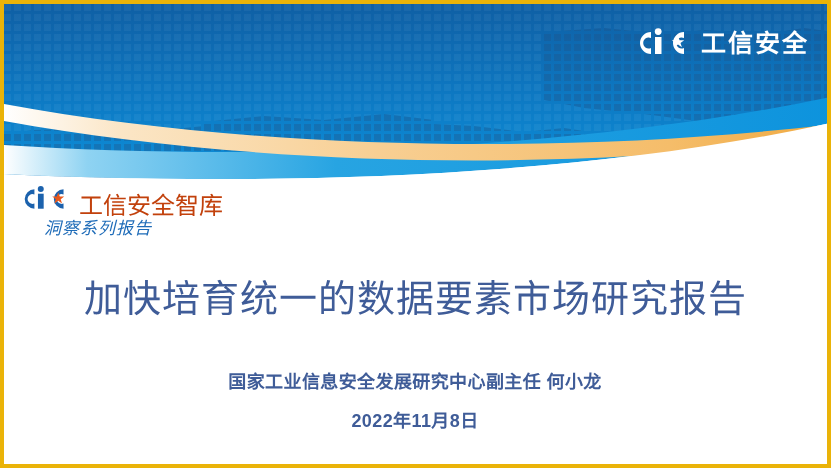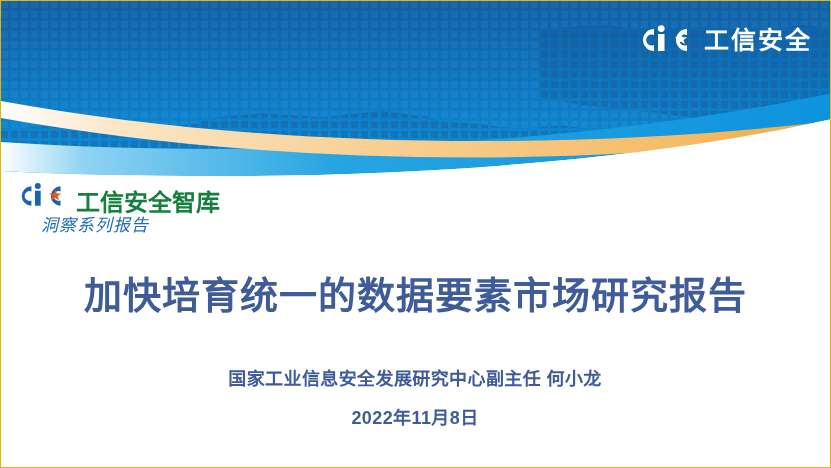--- a/index.html
+++ b/index.html
@@ -9,21 +9,21 @@
     -webkit-font-smoothing:antialiased;
   }
 
   .slide{
     position:relative;
     width:831px;
     height:468px;
     overflow:hidden;
     background:#ffffff;
     box-sizing:border-box;
-    border:1px solid #eab308;
+    border:4px solid #eab308;
     padding-left:32px;
   }
 
   
   .banner{
     position:absolute;
     left:0; top:0;
     width:831px;
     height:185px;
     overflow:hidden;
@@ -65,23 +65,23 @@
     z-index:7;
   }
   .brand-row{
     display:flex;
     align-items:center;
     height:30px;
     white-space:nowrap;
   }
   .brand-mark{position:relative;display:inline-block;height:30px;margin-right:5px;}
   .brand-word{
-    color:#15803d;
+    color:#c2410c;
     font-size:24px;
-    font-weight:bold;
+    font-weight:normal;
     line-height:30px;
     letter-spacing:0px;
     display:inline-block;
     margin-top:13px;
   }
   .brand-sub{
     margin-top:4px;
     margin-left:28px;
     color:#1f6cb8;
     font-size:17px;
@@ -93,21 +93,21 @@
   }
 
   
   .title{
     position:absolute;
     left:0; right:0;
     top:272px;
     text-align:center;
     color:#3f5c98;
     font-size:38px;
-    font-weight:bold;
+    font-weight:normal;
     letter-spacing:1px;
     line-height:46px;
     white-space:nowrap;
   }
 
   
   .byline{
     position:absolute;
     left:0; right:1px;
     top:365px;

